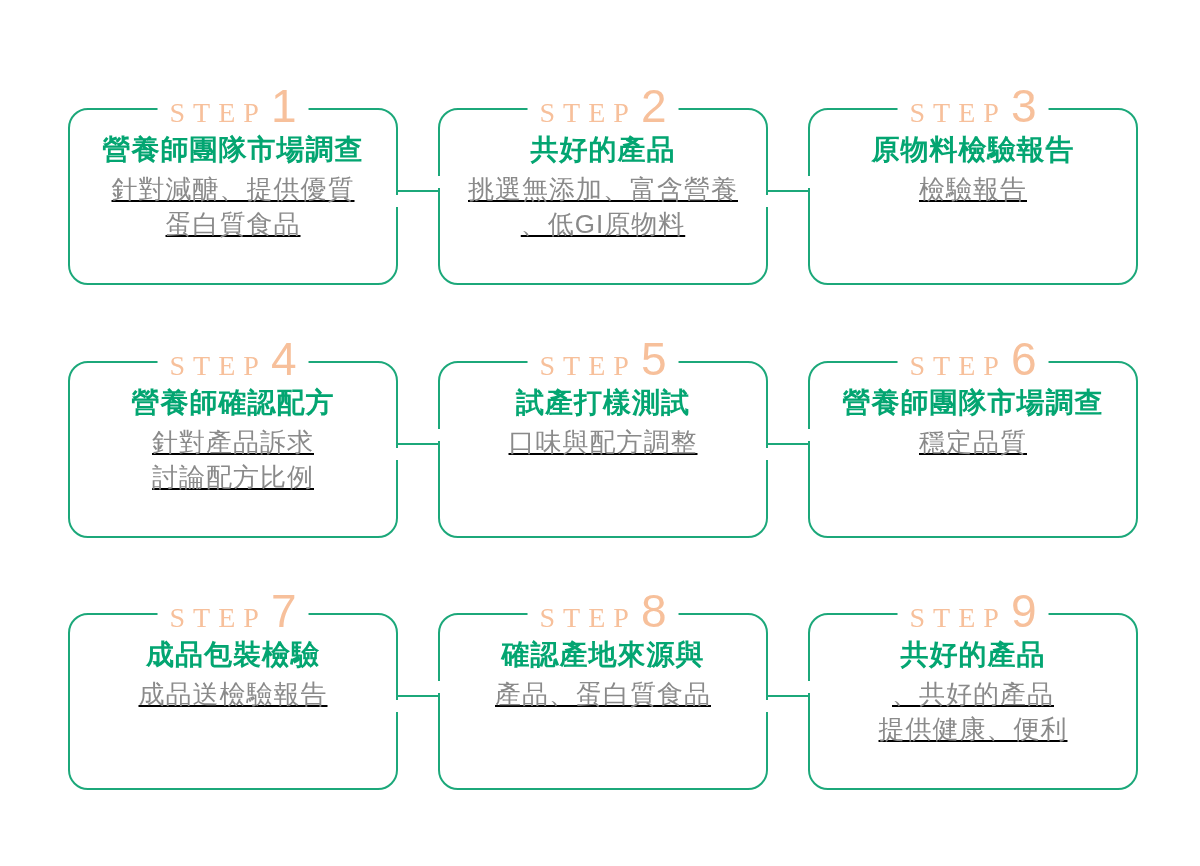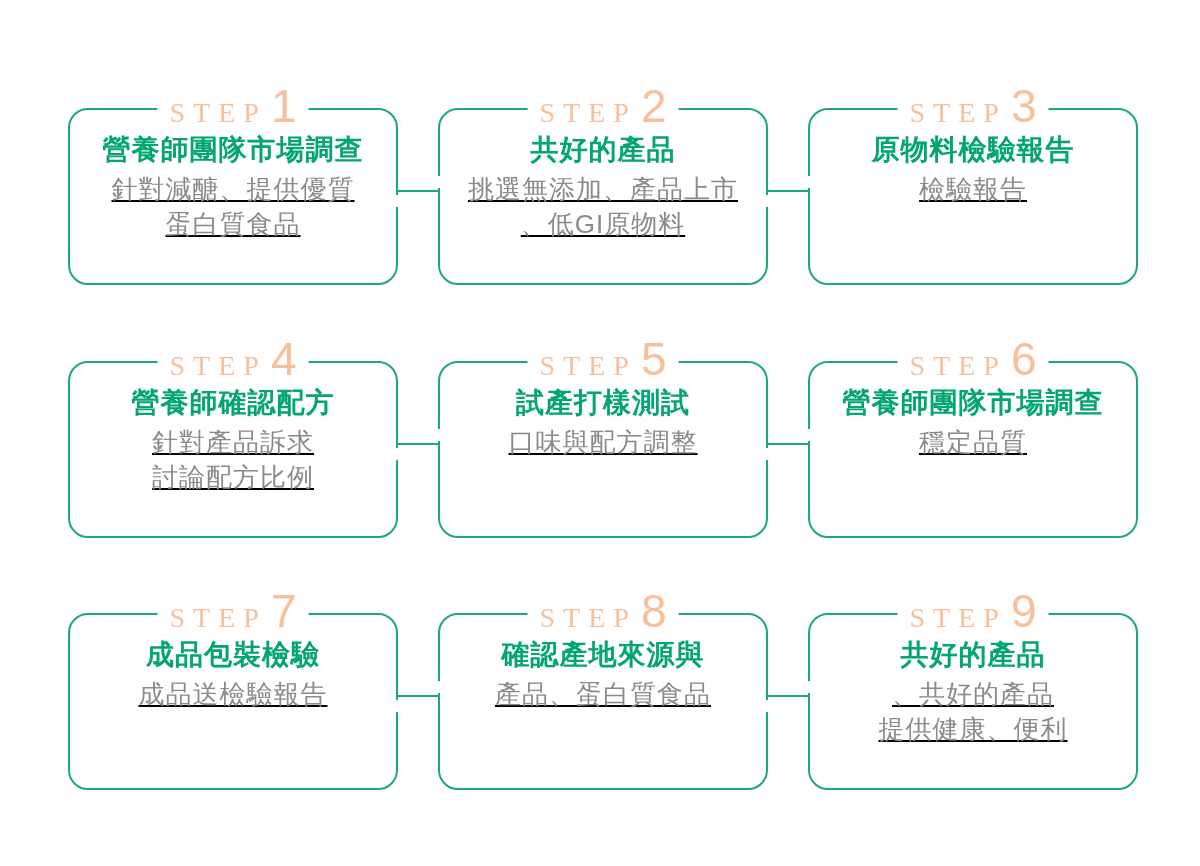--- a/index.html
+++ b/index.html
@@ -96,21 +96,21 @@
         <div class="desc-line">蛋白質食品</div>
       </div>
     </div>
     <div class="step-box" style="left: 438px; top: 108px;">
       <div class="step-label">
         <span class="step-word">STEP</span>
         <span class="step-number">2</span>
       </div>
       <div class="step-title">共好的產品</div>
       <div class="step-desc">
-        <div class="desc-line">挑選無添加、產品上市</div>
+        <div class="desc-line">挑選無添加、富含營養</div>
         <div class="desc-line">、低GI原物料</div>
       </div>
     </div>
     <div class="step-box" style="left: 808px; top: 108px;">
       <div class="step-label">
         <span class="step-word">STEP</span>
         <span class="step-number">3</span>
       </div>
       <div class="step-title">原物料檢驗報告</div>
       <div class="step-desc">

